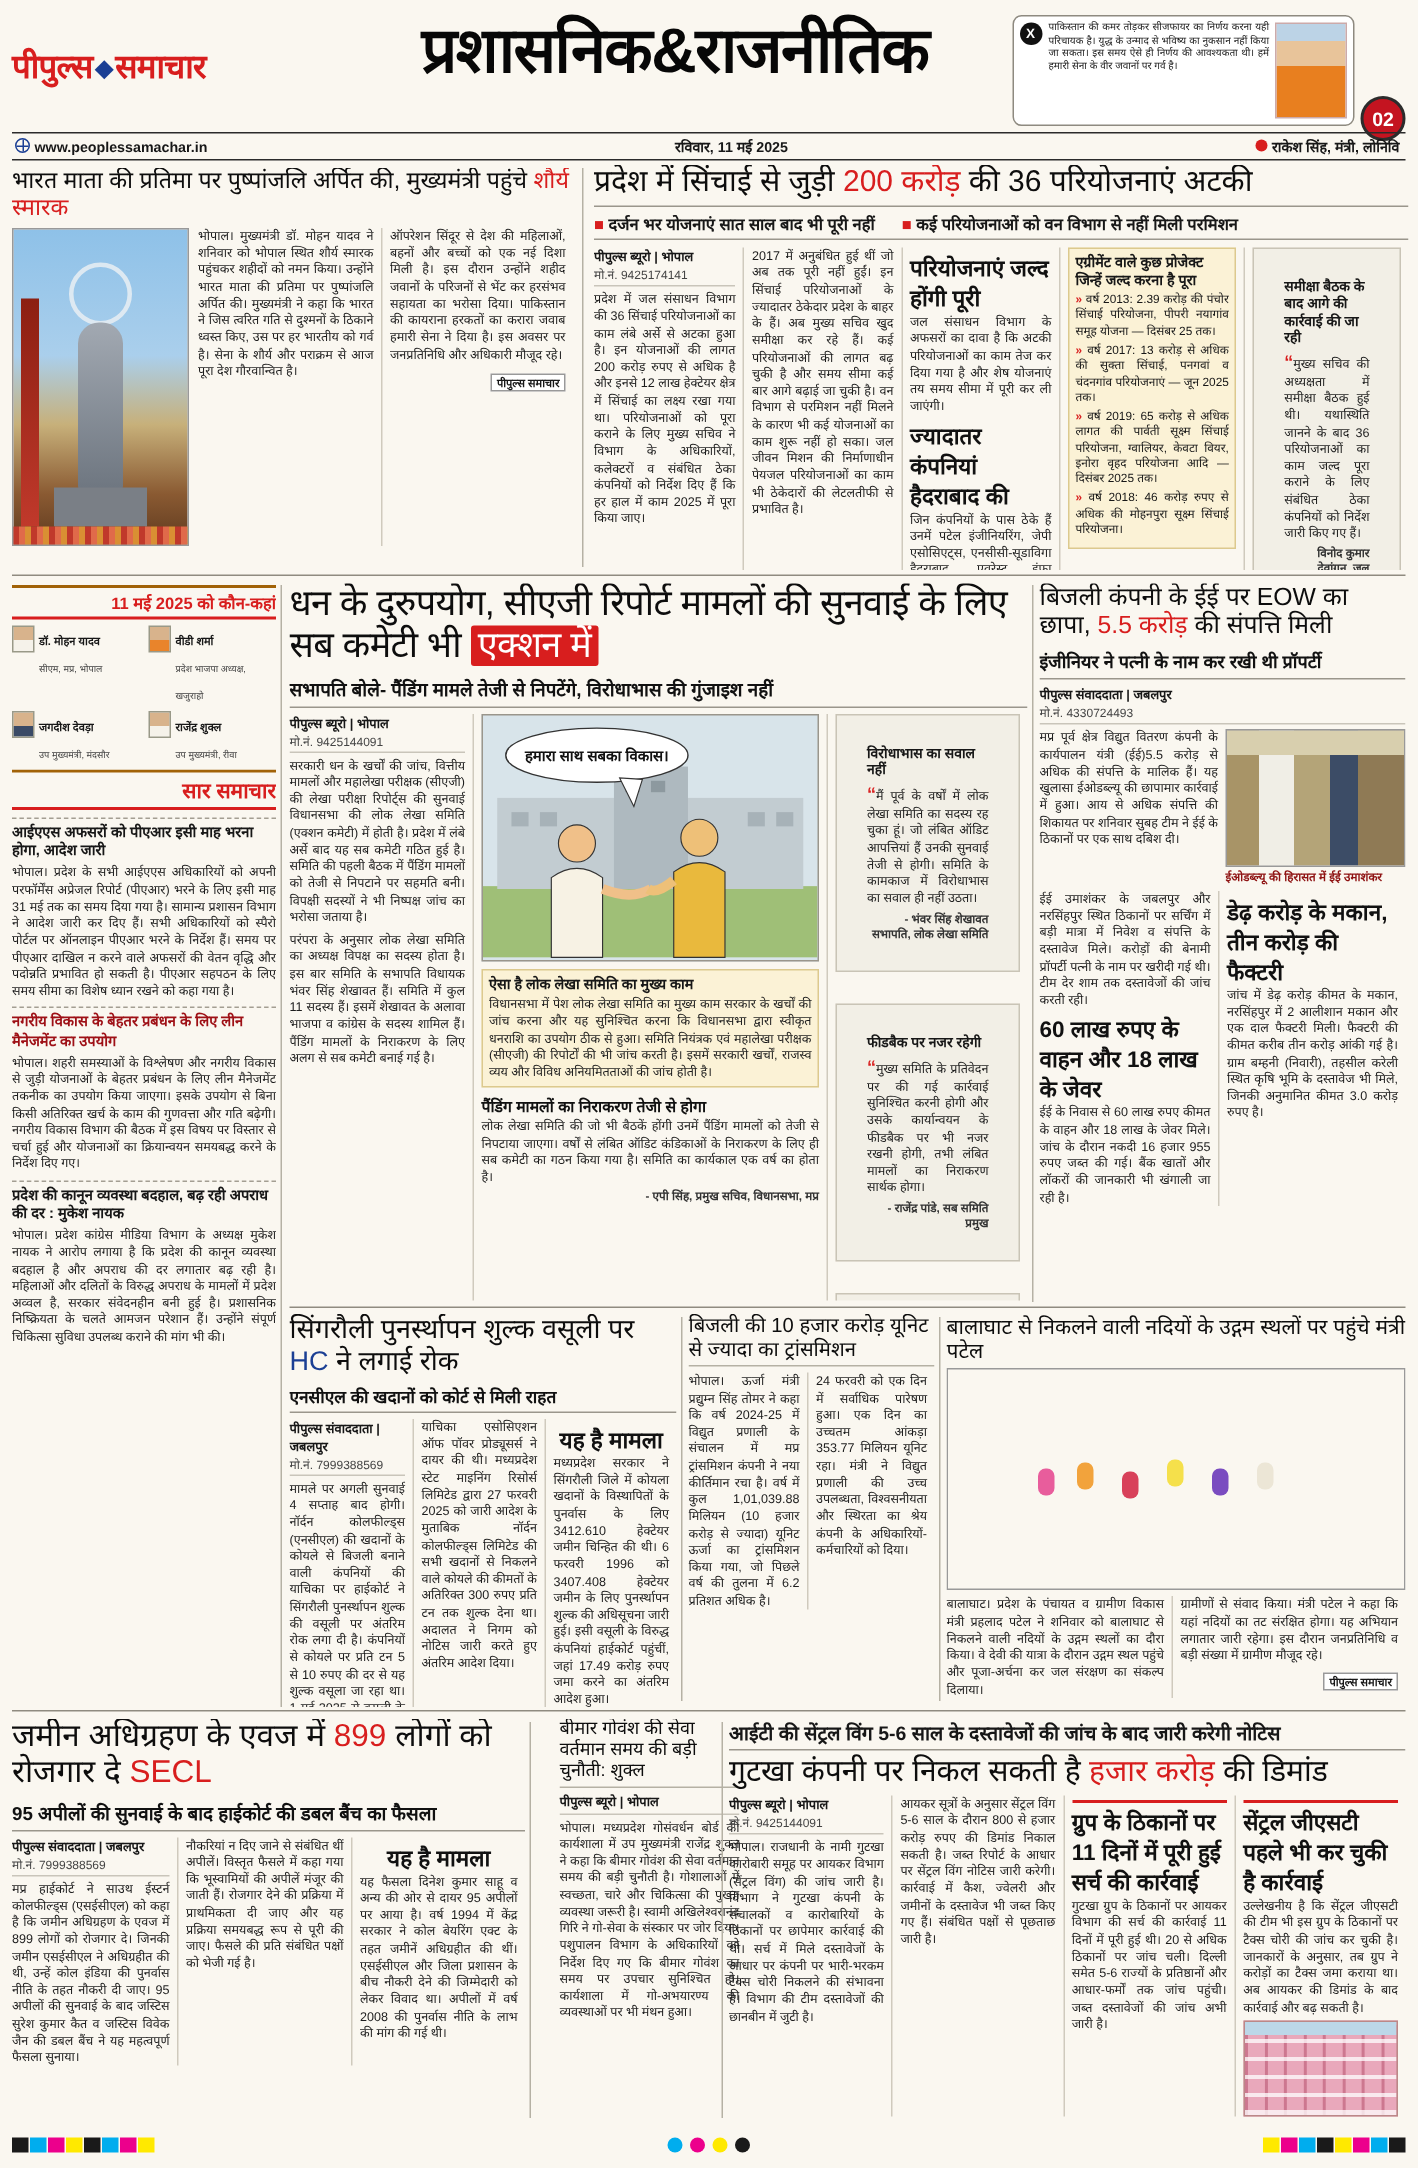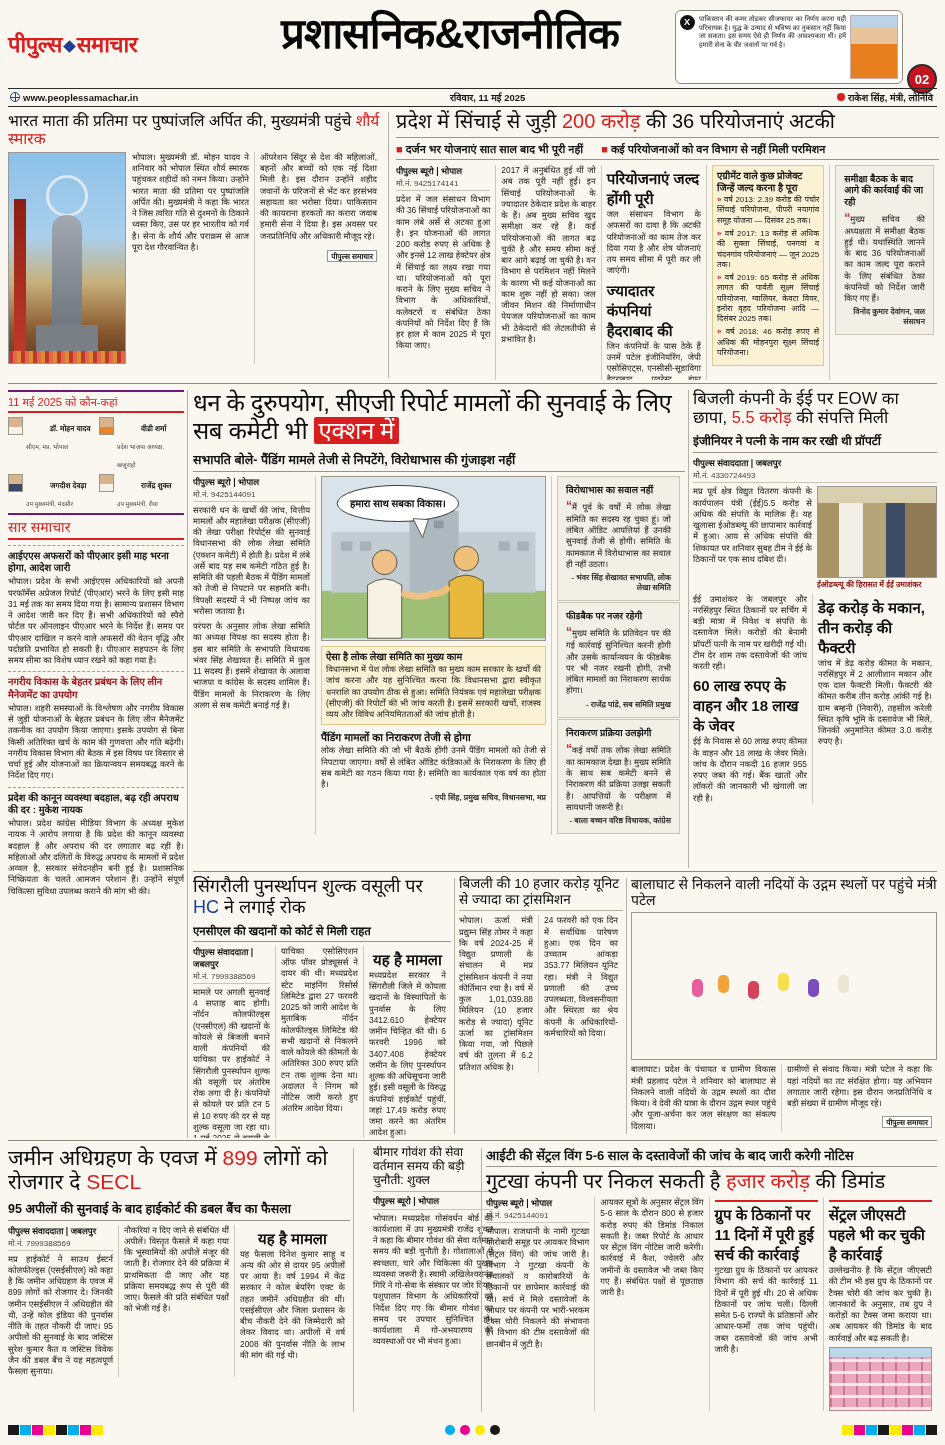--- a/index.html
+++ b/index.html
@@ -16,21 +16,21 @@
   .by{font-size:8.6px;font-weight:bold;border-bottom:1px solid #c9c5ba;padding-bottom:2px;margin-bottom:3px;}
   .by .ph{display:block;font-weight:normal;font-size:8px;color:#444;}
   .cols{display:flex;}
   .cols>div{flex:1;padding:0 5px;border-left:1px solid #cfcabd;min-width:0;}
   .cols>div:first-child{border-left:none;padding-left:0;}
   .kick{display:flex;gap:18px;font-size:11px;font-weight:bold;border-top:1px solid #9a968c;border-bottom:1px solid #9a968c;padding:3px 0;margin:4px 0 5px;}
   .kick span::before{content:"■ ";color:#d81e1e;}
   .subdeck{font-size:12.5px;font-weight:bold;border-bottom:1px solid #9a968c;padding:2px 0 3px;margin-bottom:4px;color:#111;}
   .ybox{background:#fbf2d6;border:1px solid #dcc98e;padding:4px;}
   .ybox h4{font-size:9.6px;margin-bottom:2px;line-height:1.2;}
-  .qbox{background:#f2efe6;border:1px solid #c9c4b6;padding:8px;margin-bottom:1px;}
+  .qbox{background:#f2efe6;border:1px solid #c9c4b6;padding:20px;margin-bottom:21px;}
   .qbox h4{font-size:9.3px;line-height:1.2;margin-bottom:2px;}
   .qbox .p::before{content:"\201C";color:#d81e1e;font-weight:bold;font-size:12px;}
   ul.arr{list-style:none;}
   ul.arr li{font-size:7.9px;line-height:1.3;margin-bottom:3px;text-align:justify;}
   ul.arr li::before{content:"» ";color:#d81e1e;font-weight:bold;}
   .vline{position:absolute;width:1px;background:#b5b1a4;}
   .hline{position:absolute;height:1px;background:#8f8b80;}
   .credit{font-size:7.4px;font-weight:bold;border:1px solid #999;padding:0 3px;display:inline-block;background:#fff;}
   
   #m-head{position:absolute;left:8px;top:6px;width:929px;height:80px;}
@@ -54,25 +54,25 @@
   .ph-statue .figure{position:absolute;bottom:36px;left:50%;transform:translateX(-50%);width:30px;height:112px;background:linear-gradient(180deg,#a2a9b2,#6e7680);border-radius:14px 14px 3px 3px;}
   .ph-statue .ped{position:absolute;bottom:12px;left:50%;transform:translateX(-50%);width:62px;height:26px;background:#7a7f86;}
   .ph-statue .pillar{position:absolute;left:5px;bottom:12px;width:12px;height:152px;background:linear-gradient(180deg,#8c1f12,#c0392b);}
   .ph-statue .flw{position:absolute;bottom:0;width:100%;height:12px;background:repeating-linear-gradient(90deg,#c0392b 0 4px,#e06a4a 4px 8px,#d98f33 8px 12px);}
   .ph-eow{width:120px;height:92px;flex:none;border:1px solid #999;background:linear-gradient(180deg,#d8cfae 0 18%,transparent 18%),linear-gradient(90deg,#a89467 0 18%,#f0eee6 18% 38%,#b4a478 38% 58%,#3c4c66 58% 74%,#8f7a55 74% 100%);}
   .ph-bala{position:relative;width:100%;height:148px;border:1px solid #999;background:linear-gradient(180deg,#2f6b33 0 26%,#6f a655 26% 40%,#76a657 26% 40%,#c9c3ae 40% 72%,#9fb4b8 72% 86%,#8d9a94 86% 100%);}
   .ph-bala i{position:absolute;width:11px;height:18px;border-radius:5px;}
   .ph-pink{width:100%;height:64px;border:1px solid #b88;margin-top:3px;background:linear-gradient(180deg,#bcd7e8 0 14%,transparent 14%),repeating-linear-gradient(0deg,rgba(255,255,255,.75) 0 3px,rgba(0,0,0,0) 3px 12px),repeating-linear-gradient(90deg,rgba(170,60,90,.45) 0 2px,rgba(0,0,0,0) 2px 13px),#e9a8bb;}
   .ph-cap{font-size:7.8px;font-weight:bold;color:#8e1212;margin-top:2px;line-height:1.2;}
   
-  .rail-head{font-size:14px;font-weight:normal;color:#d81e1e;text-align:left;border-top:2px solid #701a75;border-bottom:2px solid #d81e1e;padding:2px 0;margin-bottom:4px;}
+  .rail-head{font-size:14px;font-weight:bold;color:#d81e1e;text-align:right;border-top:2px solid #a16207;border-bottom:2px solid #d81e1e;padding:2px 0;margin-bottom:4px;}
   .kgrid{display:grid;grid-template-columns:1fr 1fr;gap:3px 6px;}
   .kitem{display:flex;gap:3px;align-items:flex-start;}
   .kp{width:15px;height:18px;flex:none;border:1px solid #998;}
-  .kn{font-size:7.4px;font-weight:bold;line-height:1.1;margin-left:24px;}
+  .kn{font-size:7.4px;font-weight:bold;line-height:1.1;}
   .kr{font-size:6.2px;color:#444;line-height:1.1;}
   .saar-item{border-top:1px dashed #a39e92;margin-top:5px;padding-top:4px;}
   .saar-item:first-of-type{border-top:none;margin-top:0;padding-top:0;}
   .saar-item h4{font-size:9.8px;line-height:1.25;margin-bottom:2px;}
   .saar-item:nth-of-type(3) h4{color:#9e1016;}
   
   #regbar{position:absolute;left:8px;top:1424px;width:929px;height:12px;display:flex;align-items:center;justify-content:space-between;}
   #regbar .grp{display:flex;gap:1px;}
   #regbar .sq{width:11px;height:10px;display:inline-block;}
   #regbar .ci{width:10px;height:10px;border-radius:50%;display:inline-block;margin:0 2px;}

